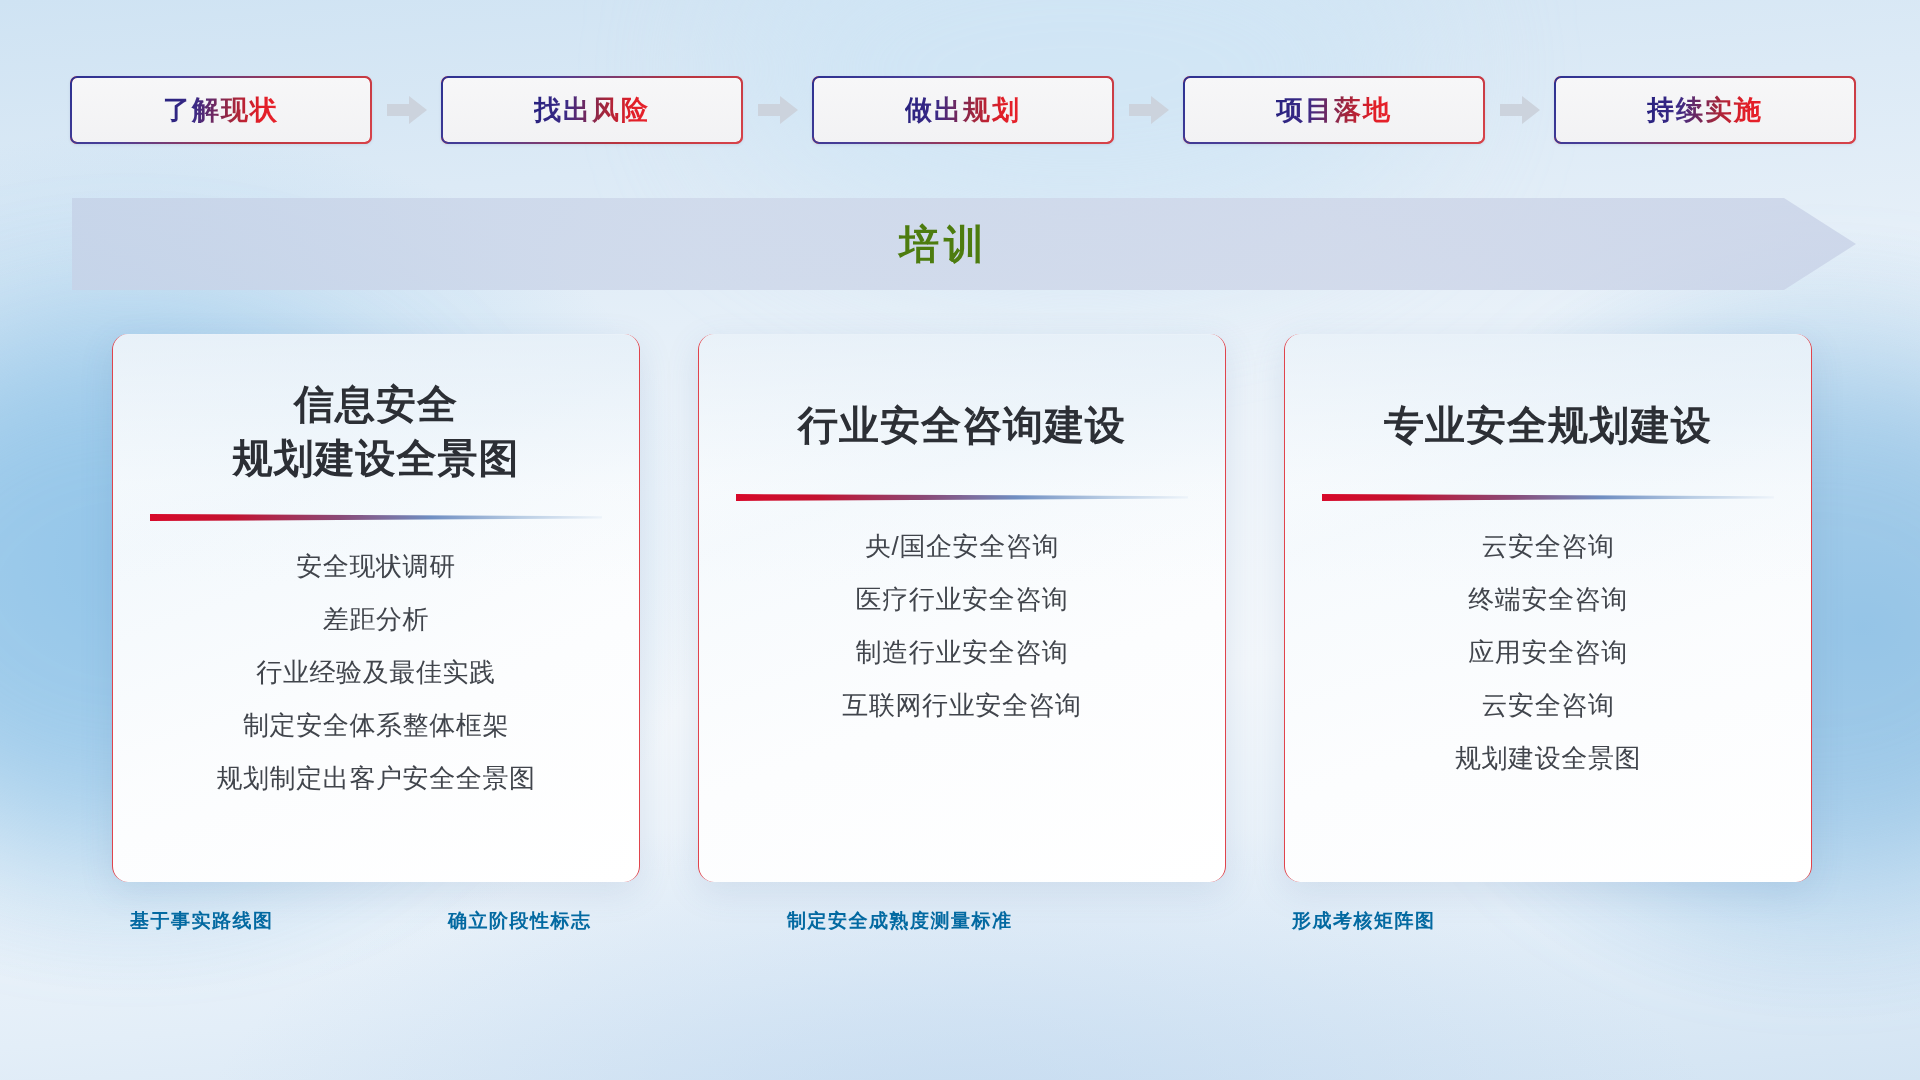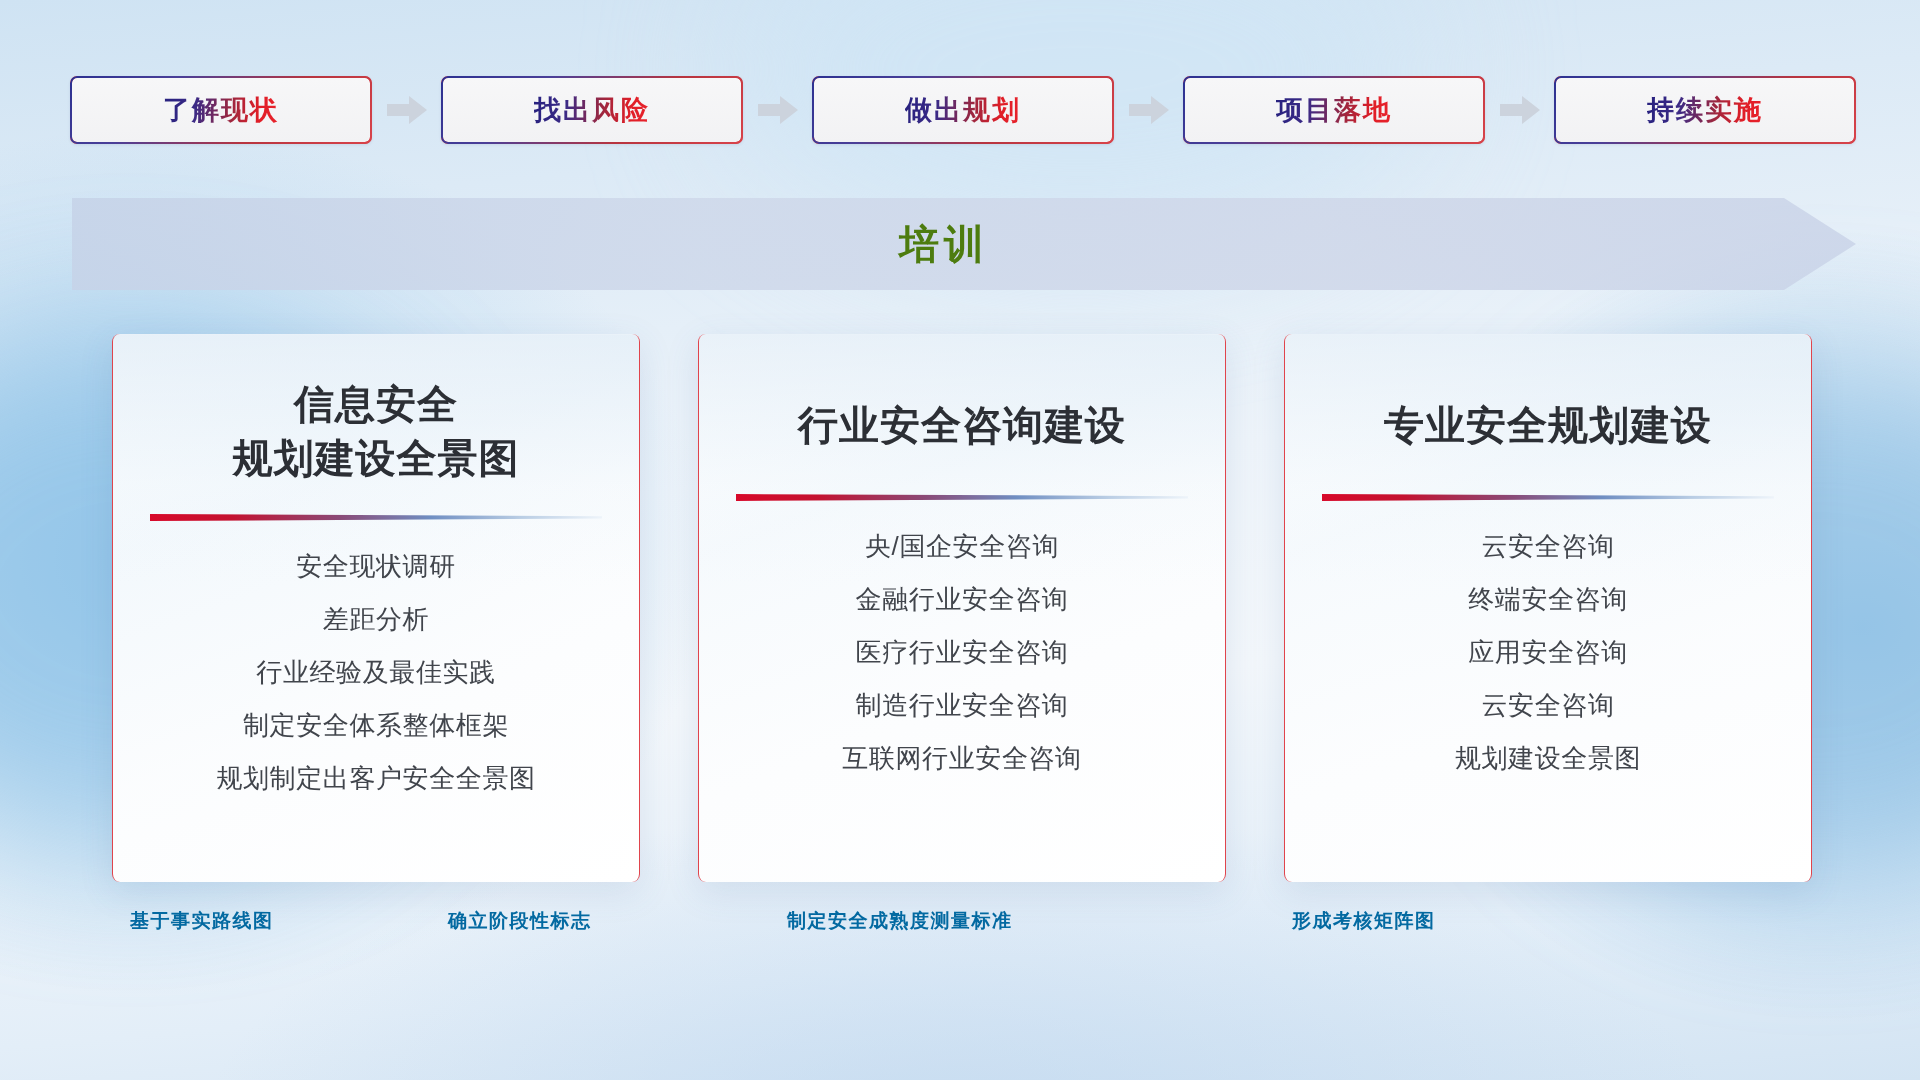--- a/index.html
+++ b/index.html
@@ -76,21 +76,21 @@
   }
 
   
   #cards-row {
     position:absolute; left:112px; top:334px; width:1700px; height:548px;
     display:flex; justify-content:space-between;
   }
   .card {
     position:relative;
     width:528px; height:548px;
-    border-radius:8px;
+    border-radius:16px;
     background:
       linear-gradient(160deg, rgba(255,255,255,0.94) 0%, rgba(246,250,253,0.97) 30%, rgba(252,253,254,0.99) 62%, rgba(255,255,255,1) 100%);
     border-left:1.6px solid #e0444c;
     border-right:1.6px solid #e0444c;
     box-shadow:0 10px 34px rgba(70,110,160,0.13), inset 0 1px 0 rgba(255,255,255,0.9);
     display:flex; flex-direction:column; align-items:center;
     overflow:hidden;
   }
   .card::after{
     content:""; position:absolute; left:0; top:0; width:100%; height:46%;
@@ -244,21 +244,20 @@
             <stop offset="0.62" stop-color="#6f8ec2"></stop>
             <stop offset="0.82" stop-color="#b9cde4"></stop>
             <stop offset="1" stop-color="#eef4fa"></stop>
           </linearGradient>
         </defs>
         <path d="M0 3 L452 5.2 L452 7.4 L0 10 Z" fill="url(#dg1)"></path>
       </svg>
     </div>
     <ul class="card-list">
       <li>央/国企安全咨询</li>
-      <li>金融行业安全咨询</li>
       <li>医疗行业安全咨询</li>
       <li>制造行业安全咨询</li>
       <li>互联网行业安全咨询</li>
     </ul>
   </div>
 
   <div class="card" id="card-2">
     <div class="card-title">专业安全规划建设</div>
     <div class="card-divider">
       <svg width="452" height="12" viewBox="0 0 452 12" preserveAspectRatio="none">

